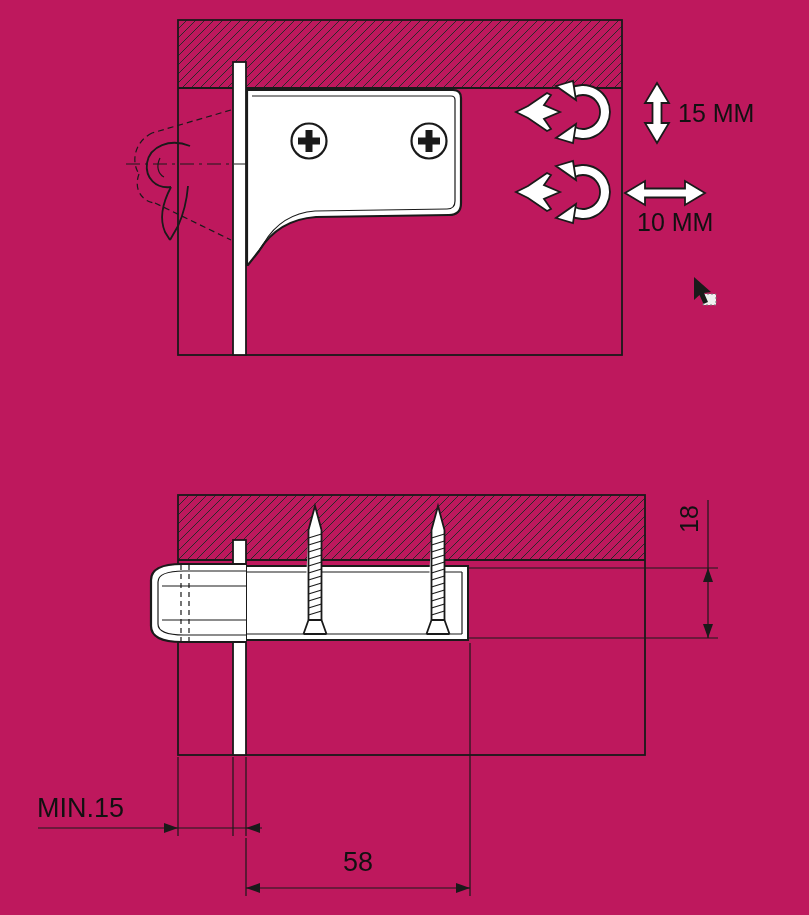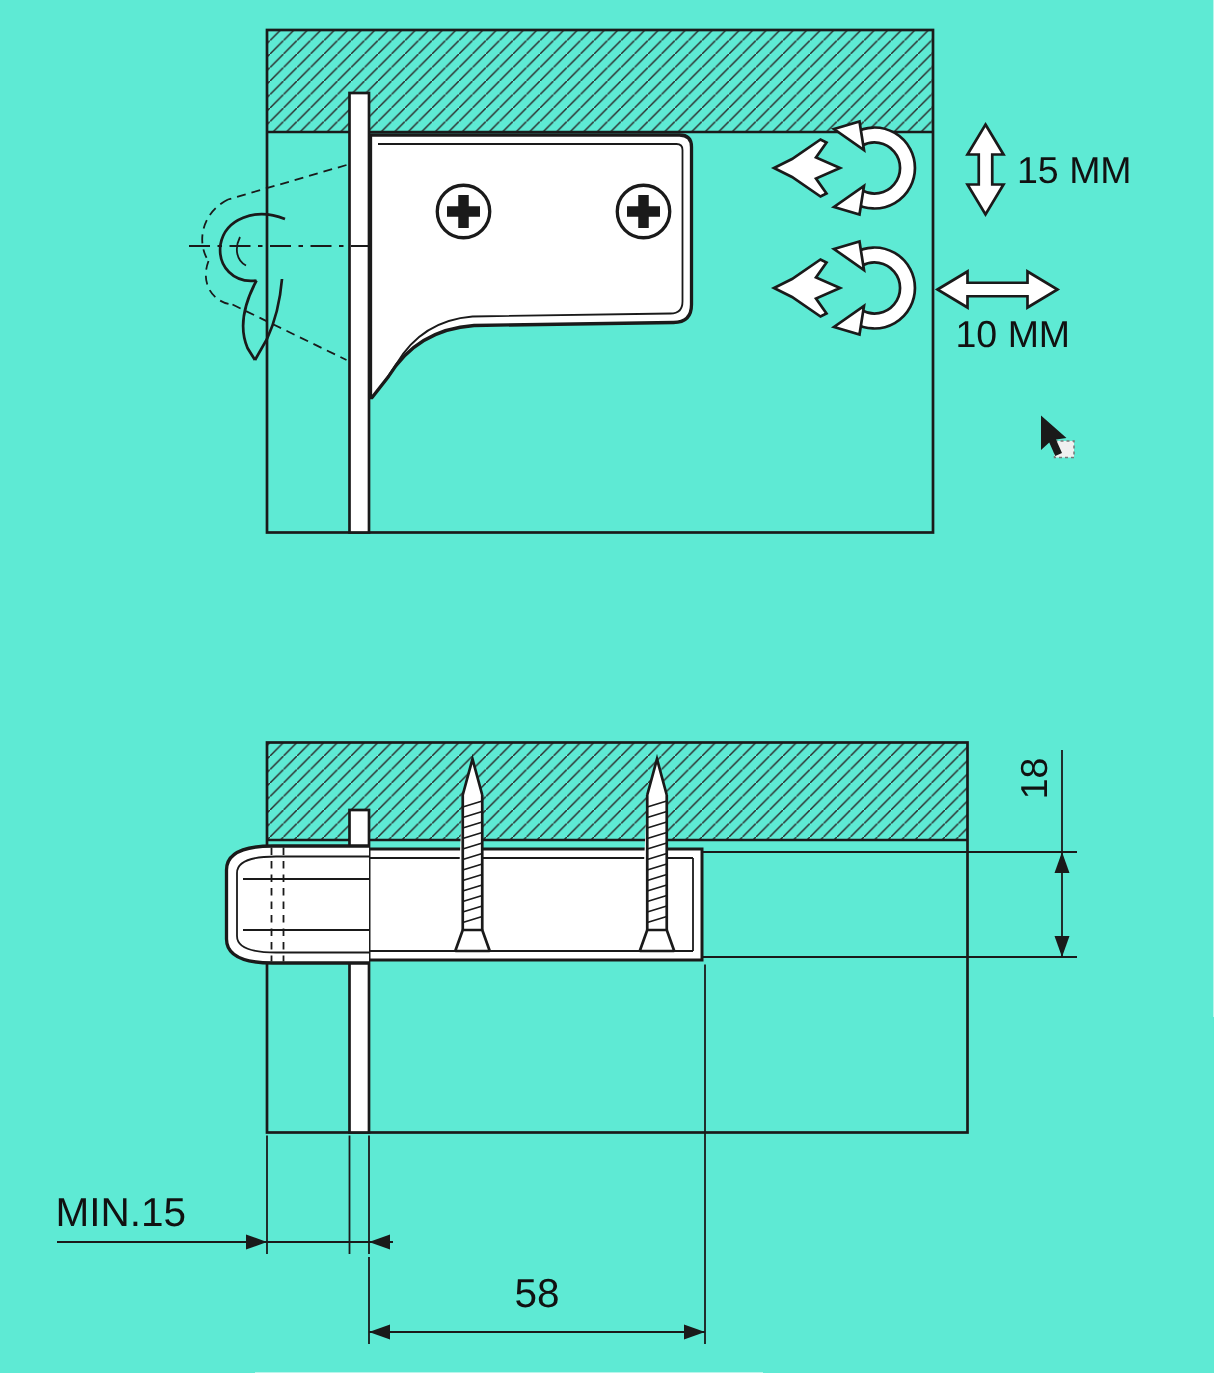--- a/index.html
+++ b/index.html
@@ -1,16 +1,16 @@
 <!DOCTYPE html>
 <html><head>
 <meta charset="utf-8">
 <style>
   html,body{margin:0;padding:0;background:#ffffff;}
-  .stage{position:relative;width:809px;height:915px;background:#5eead4;overflow:hidden;
+  .stage{position:relative;width:809px;height:915px;background:#be185d;overflow:hidden;
          font-family:"Liberation Sans",sans-serif;}
   svg{display:block;}
   .dim-label{font-family:"Liberation Sans",sans-serif;font-size:25px;fill:#111;}
   .dim-label-lg{font-family:"Liberation Sans",sans-serif;font-size:27px;fill:#111;}
   .ln-thick{stroke:#1a1a1a;stroke-width:2.2;fill:none;}
   .ln-med{stroke:#1a1a1a;stroke-width:1.8;fill:none;}
   .ln-thin{stroke:#1a1a1a;stroke-width:1.2;fill:none;}
   .white-fill{fill:#ffffff;}
   .dark-fill{fill:#1a1a1a;}
 </style>

